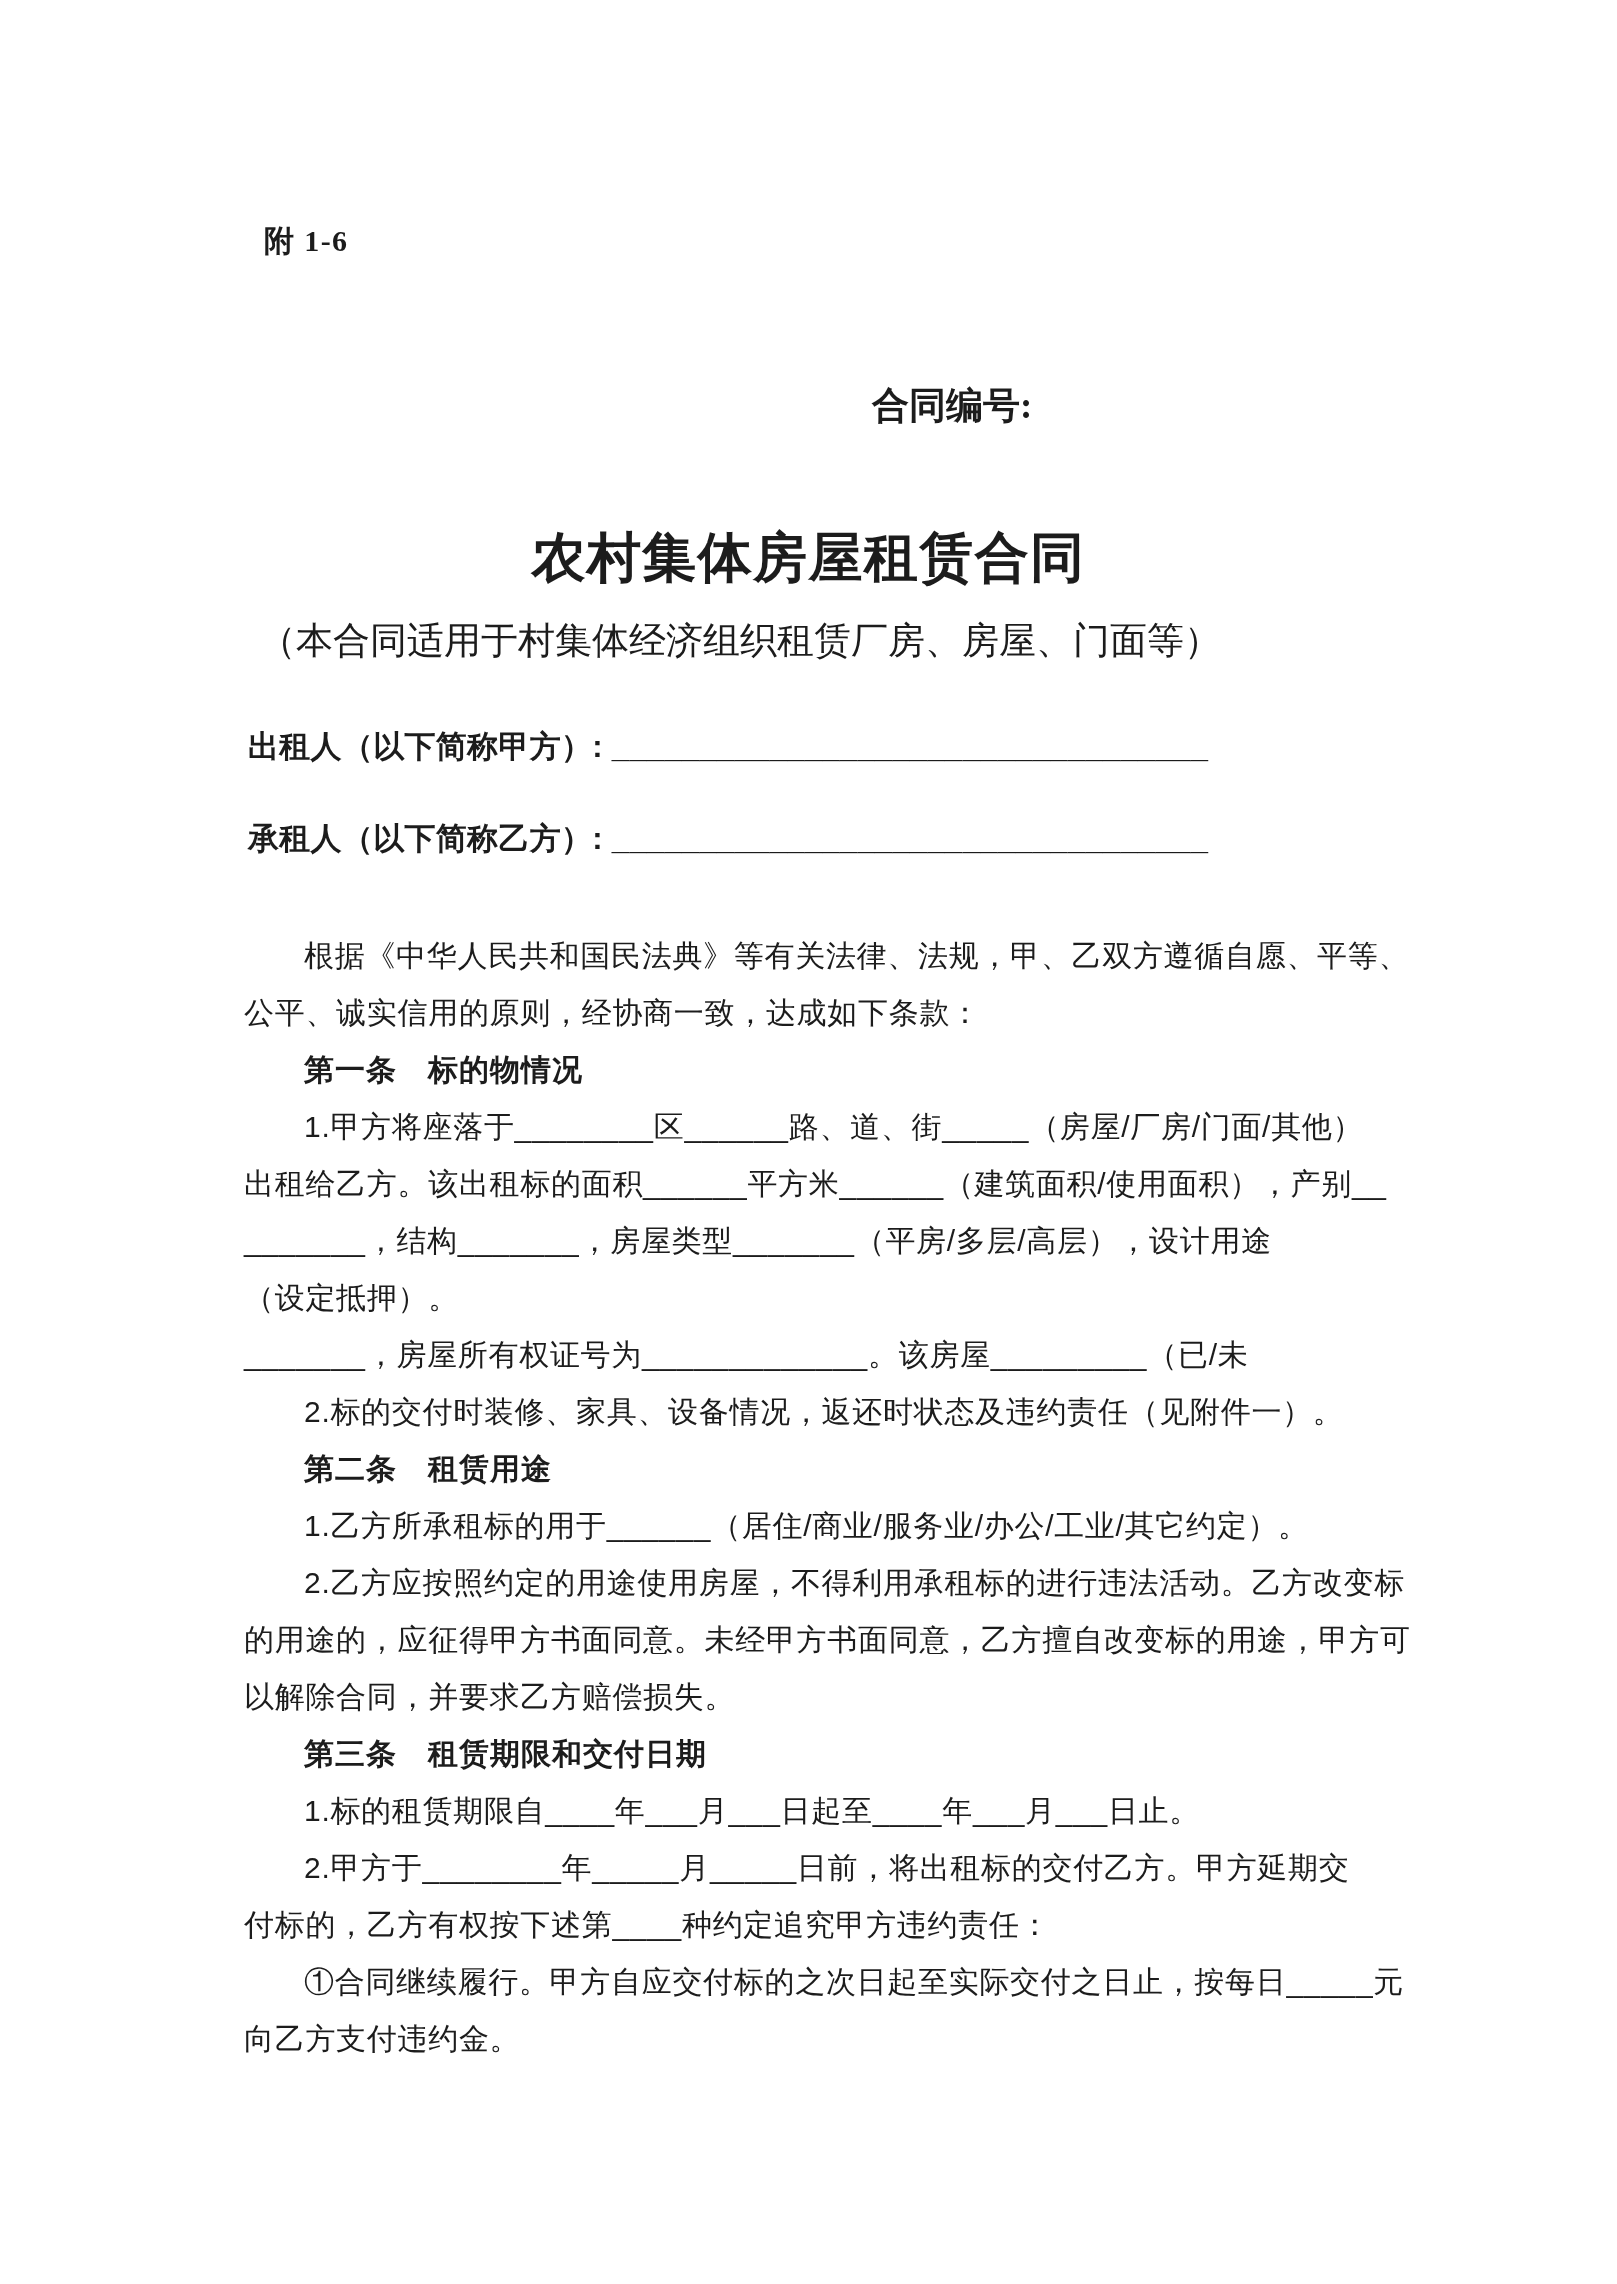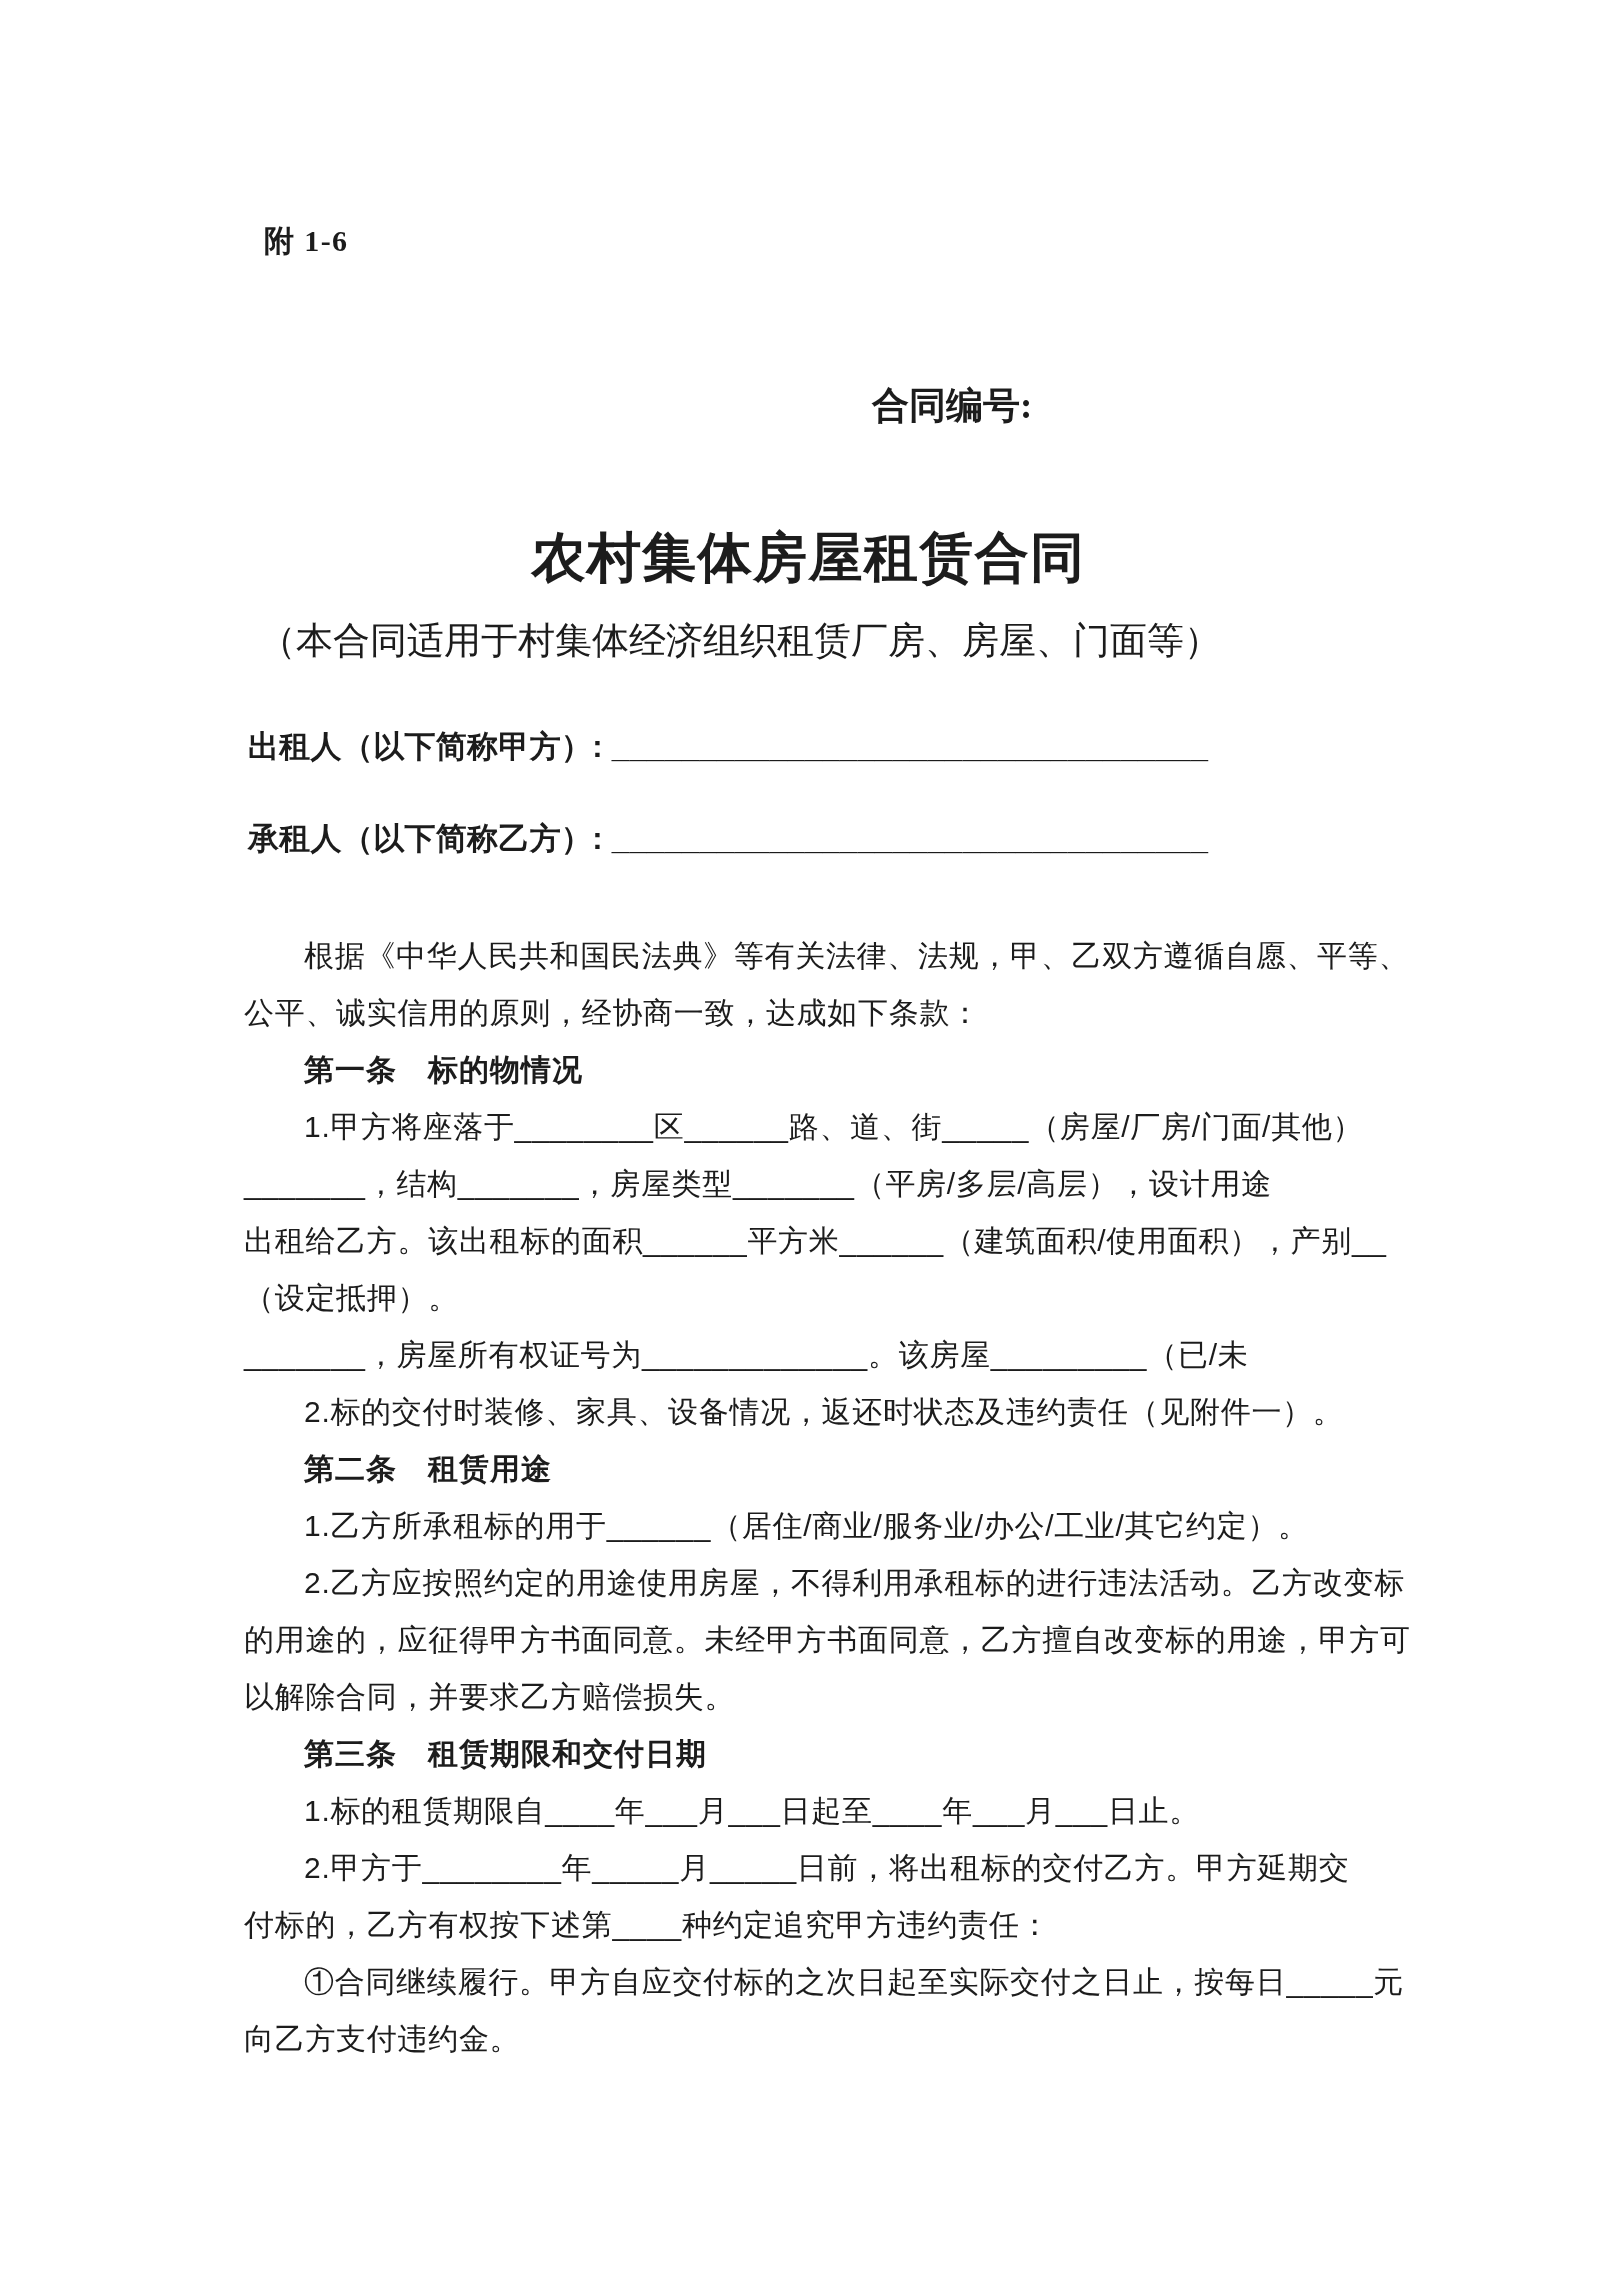--- a/index.html
+++ b/index.html
@@ -81,22 +81,22 @@
 
 <div class="abs" id="lessor-line">出租人（以下简称甲方）: __________________________________</div>
 
 <div class="abs" id="lessee-line">承租人（以下简称乙方）: __________________________________</div>
 
 <div class="abs" id="contract-body">
     <div class="contract-line indent">根据《中华人民共和国民法典》等有关法律、法规，甲、乙双方遵循自愿、平等、</div>
     <div class="contract-line">公平、诚实信用的原则，经协商一致，达成如下条款：</div>
     <div class="contract-line indent heading">第一条　标的物情况</div>
     <div class="contract-line indent">1.甲方将座落于________区______路、道、街_____（房屋/厂房/门面/其他）</div>
+    <div class="contract-line">出租给乙方。该出租标的面积______平方米______（建筑面积/使用面积），产别__</div>
     <div class="contract-line">_______，结构_______，房屋类型_______（平房/多层/高层），设计用途</div>
-    <div class="contract-line">出租给乙方。该出租标的面积______平方米______（建筑面积/使用面积），产别__</div>
     <div class="contract-line">（设定抵押）。</div>
     <div class="contract-line">_______，房屋所有权证号为_____________。该房屋_________（已/未</div>
     <div class="contract-line indent">2.标的交付时装修、家具、设备情况，返还时状态及违约责任（见附件一）。</div>
     <div class="contract-line indent heading">第二条　租赁用途</div>
     <div class="contract-line indent">1.乙方所承租标的用于______（居住/商业/服务业/办公/工业/其它约定）。</div>
     <div class="contract-line indent">2.乙方应按照约定的用途使用房屋，不得利用承租标的进行违法活动。乙方改变标</div>
     <div class="contract-line">的用途的，应征得甲方书面同意。未经甲方书面同意，乙方擅自改变标的用途，甲方可</div>
     <div class="contract-line">以解除合同，并要求乙方赔偿损失。</div>
     <div class="contract-line indent heading">第三条　租赁期限和交付日期</div>
     <div class="contract-line indent">1.标的租赁期限自____年___月___日起至____年___月___日止。</div>

